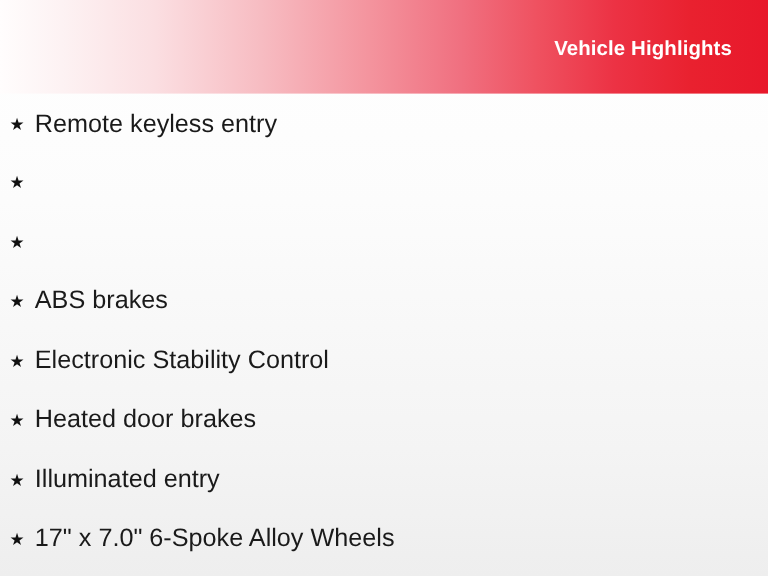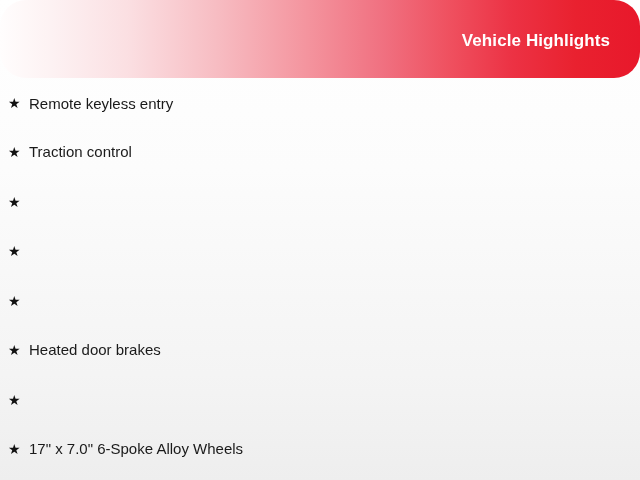--- a/index.html
+++ b/index.html
@@ -34,21 +34,20 @@
         #fffdfd 0%,
         #fdf2f3 8%,
         #fbdfe2 20%,
         #f7bcc2 34%,
         #f4949e 48%,
         #f07080 60%,
         #ef5160 70%,
         #ec3244 80%,
         #e9212f 90%,
         #e8182b 100%);
-    border-radius: 26px;
   }
 
   #header-title {
     position: absolute;
     right: 30px;
     top: 30px;
     font-size: 17px;
     font-weight: bold;
     color: #ffffff;
     letter-spacing: 0.1px;
@@ -84,21 +83,21 @@
     position: absolute;
     left: 8px;
     top: 50%;
     transform: translateY(-50%);
     font-size: 14px;
     line-height: 1;
     color: #111111;
   }
 
   .highlight-text {
-    font-size: 15px;
+    font-size: 21px;
     color: #1a1a1a;
     line-height: 20px;
     white-space: nowrap;
   }
 </style>
 </head>
 <body>
 
 <div id="page">
 
@@ -108,42 +107,44 @@
 
   <ul id="highlights-list">
 
     <li class="highlight-item">
       <span class="bullet-star">★</span>
       <span class="highlight-text">Remote keyless entry</span>
     </li>
 
     <li class="highlight-item">
       <span class="bullet-star">★</span>
-      <span class="highlight-text">Traction control</span>
     </li>
 
     <li class="highlight-item">
       <span class="bullet-star">★</span>
     </li>
 
     <li class="highlight-item">
       <span class="bullet-star">★</span>
+      <span class="highlight-text">ABS brakes</span>
     </li>
 
     <li class="highlight-item">
       <span class="bullet-star">★</span>
+      <span class="highlight-text">Electronic Stability Control</span>
     </li>
 
     <li class="highlight-item">
       <span class="bullet-star">★</span>
       <span class="highlight-text">Heated door brakes</span>
     </li>
 
     <li class="highlight-item">
       <span class="bullet-star">★</span>
+      <span class="highlight-text">Illuminated entry</span>
     </li>
 
     <li class="highlight-item">
       <span class="bullet-star">★</span>
       <span class="highlight-text">17" x 7.0" 6-Spoke Alloy Wheels</span>
     </li>
 
   </ul>
 
 </div>

